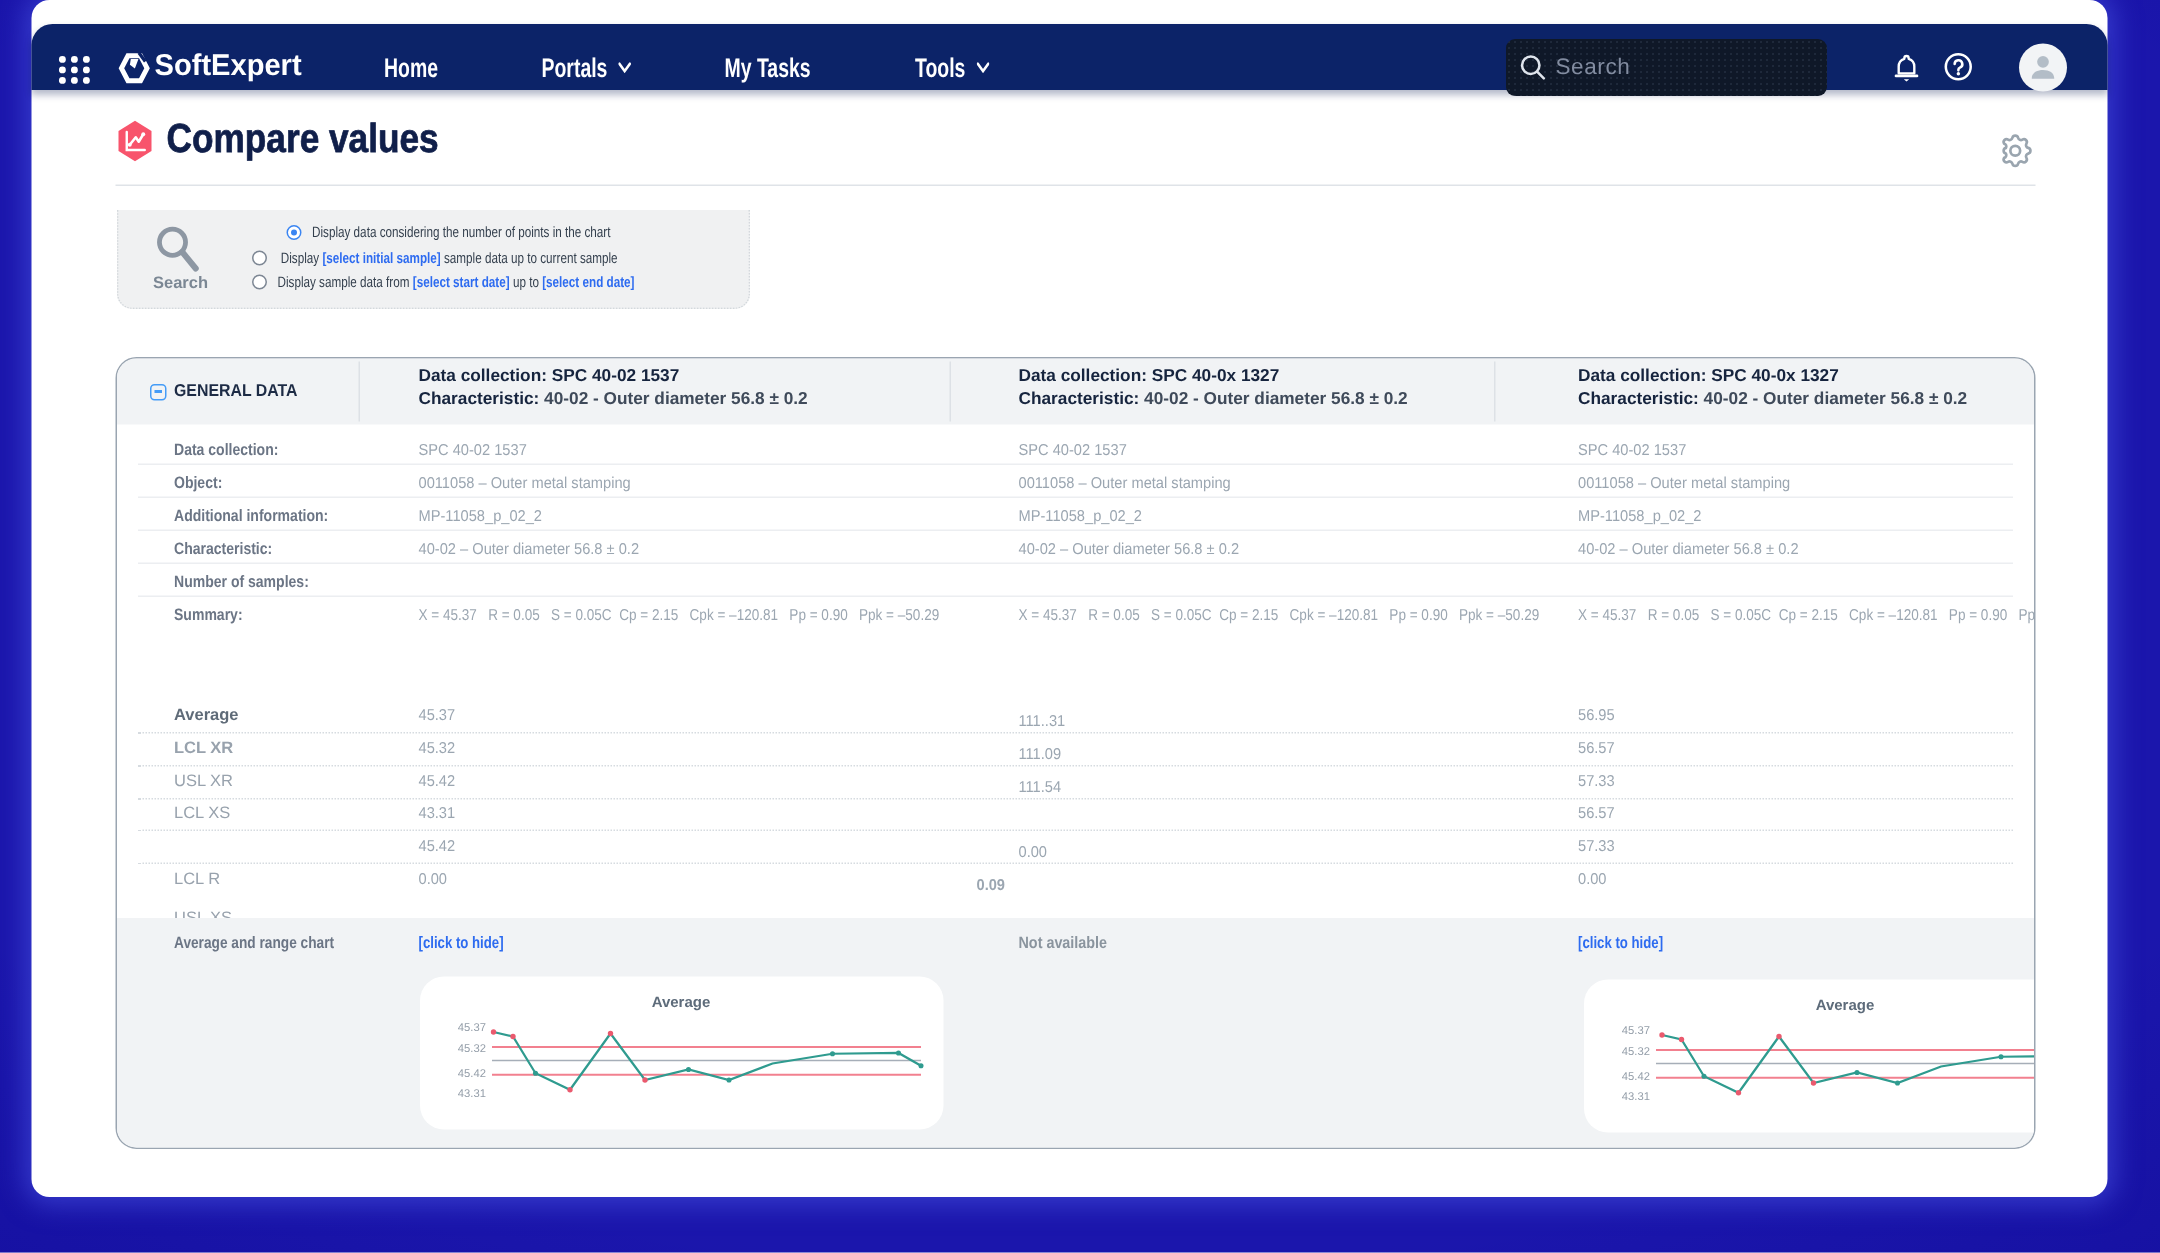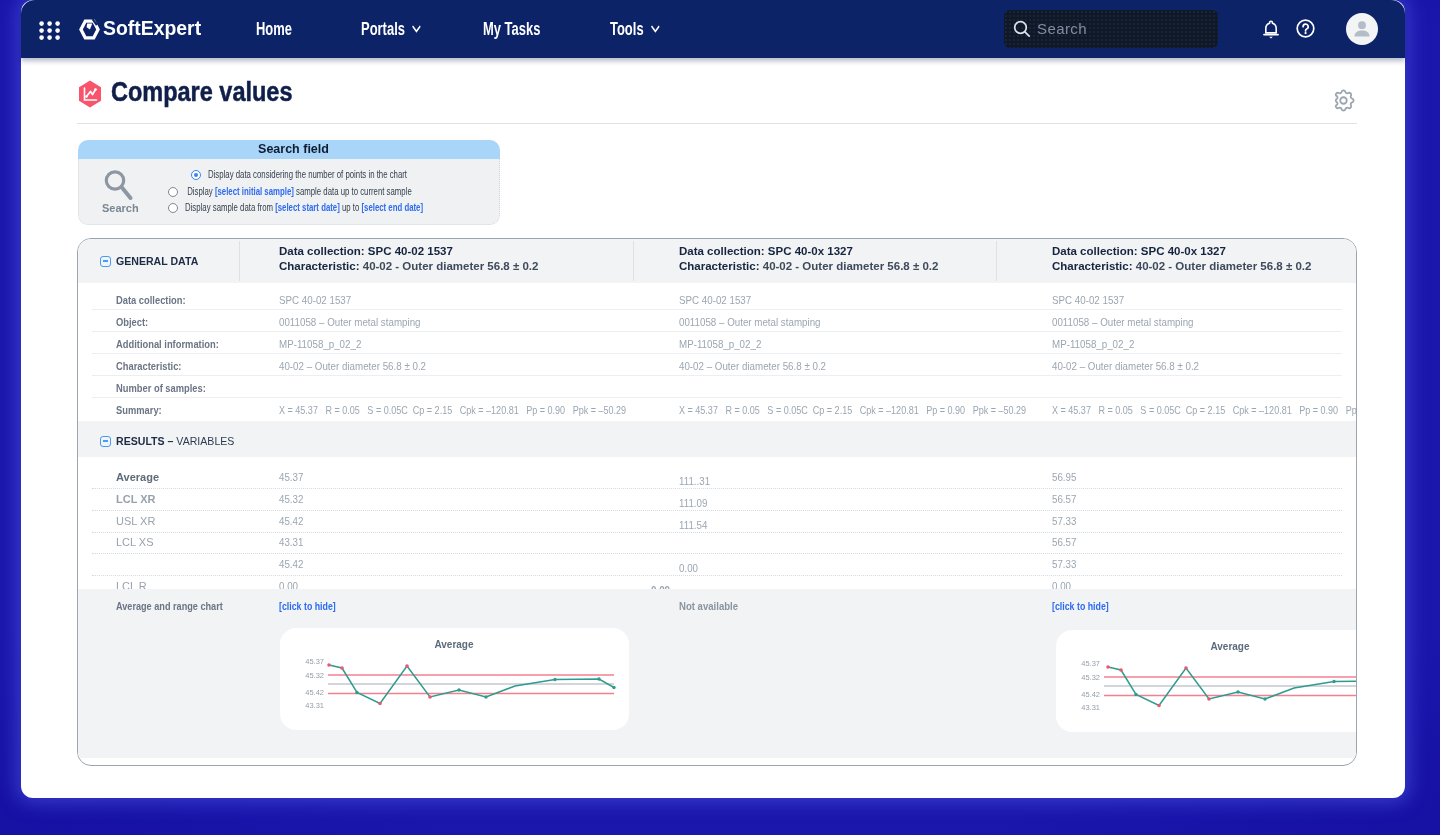--- a/index.html
+++ b/index.html
@@ -10,21 +10,21 @@
     radial-gradient(120% 122% at 50% 40%, rgba(0,0,0,0) 50%, rgba(10,5,138,.92) 100%),
     #1b16ac;
 }
 .window {
   position:absolute; left:21px; top:0px; width:1384px; height:798px;
   background:#ffffff; border-radius:12px;
   box-shadow:0 0 17px 5px rgba(58,64,208,.85);
 }
 
 .navbar {
-  position:absolute; left:0; top:0; width:100%; height:58px;
+  position:absolute; left:0; top:16px; width:100%; height:44px;
   background:#0c2368; border-radius:14px 14px 0 0;
   box-shadow:0 3px 5px rgba(10,25,80,.30);
 }
 .nav-item { position:absolute; color:#fff; font-size:18px; font-weight:bold; top:18.5px; transform:scaleX(.72); transform-origin:0 0; white-space:nowrap; }
 .caret { display:inline-block; margin-left:10px; width:12px; height:8px; vertical-align:2px; }
 .grid9 { position:absolute; left:18px; top:21px; }
 .logo { position:absolute; left:57px; top:19px; }
 .logo-text { position:absolute; left:82px; top:17px; color:#fff; font-size:20px; font-weight:bold; transform:scaleX(.97); transform-origin:0 0; }
 .searchbox {
   position:absolute; left:983px; top:10px; width:214px; height:38px;
@@ -66,21 +66,21 @@
 .minus-ic:after { content:""; position:absolute; left:1.6px; top:3.2px; width:5px; height:1.5px; background:#459cf7; }
 .colhead { position:absolute; top:5px; font-size:11.5px; color:#3f4a5a; line-height:14.5px; white-space:nowrap;font-weight:bold; }
 .colhead b { color:#16243e; }
 .row-label { position:absolute; left:38px; font-size:11px; font-weight:bold; color:#6b7585; white-space:nowrap; transform:scaleX(.85); transform-origin:0 0; }
 .val { position:absolute; font-size:10.5px; color:#9ba6b1; white-space:nowrap; transform:scaleX(.93); transform-origin:0 0; }
 .val.sum { transform:scaleX(.86); }
 .sep { position:absolute; left:14px; right:14px; height:1px; background:#eceef1; }
 .dsep { position:absolute; left:14px; right:14px; height:0; border-top:1px dotted #d6dbe0; }
 .rl2 { position:absolute; left:38px; font-size:11px; color:#98a2ad; white-space:nowrap; }
 .rl2.b { font-weight:bold; color:#5f6b78; }
-.chart-row { position:absolute; left:0; top:350px; width:100%; height:169px; background:#f1f3f5; }
+.chart-row { position:absolute; left:0; top:373px; width:100%; height:169px; background:#f1f3f5; }
 .chart-card { position:absolute; background:#fff; border-radius:16px; width:349px; height:102px; }
 </style>
 </head>
 <body>
 <div class="window">
 
   <div class="navbar">
     <svg class="grid9" width="22" height="19" viewBox="0 0 22 19">
       <g fill="#ffffff">
         <circle cx="2.6" cy="2.6" r="2.3"></circle>
@@ -141,21 +141,20 @@
       <circle cx="17.5" cy="9.5" r="1.3" fill="#fff"></circle>
   </svg>
   <div class="page-title">Compare values</div>
   <svg class="gear" width="27" height="27" viewBox="0 0 24 24">
     <path fill="none" stroke="#9aa5af" stroke-width="1.6" stroke-linecap="round" stroke-linejoin="round" d="M10.325 4.317c.426 -1.756 2.924 -1.756 3.35 0a1.724 1.724 0 0 0 2.573 1.066c1.543 -.94 3.31 .826 2.37 2.37a1.724 1.724 0 0 0 1.065 2.572c1.756 .426 1.756 2.924 0 3.35a1.724 1.724 0 0 0 -1.066 2.573c.94 1.543 -.826 3.31 -2.37 2.37a1.724 1.724 0 0 0 -2.572 1.065c-.426 1.756 -2.924 1.756 -3.35 0a1.724 1.724 0 0 0 -2.573 -1.066c-1.543 .94 -3.31 -.826 -2.37 -2.37a1.724 1.724 0 0 0 1.065 -2.572c-1.756 -.426 -1.756 -2.924 0 -3.35a1.724 1.724 0 0 0 -1.066 -2.573c-.94 -1.543 .826 -3.31 2.37 -2.37c1 .608 2.296 .07 2.572 -1.065z"></path>
     <circle cx="12" cy="12" r="2.9" fill="none" stroke="#9aa5af" stroke-width="1.6"></circle>
   </svg>
   <div class="divider"></div>
 
   <div class="spanel">
-    <div class="spanel-h">Search field</div>
     <div class="spanel-b">
       <svg class="mag" width="32" height="34" viewBox="0 0 32 34">
         <circle cx="11" cy="11.5" r="8.7" fill="none" stroke="#8d97a3" stroke-width="3.2"></circle>
         <line x1="17.5" y1="18" x2="26.5" y2="29" stroke="#8d97a3" stroke-width="4" stroke-linecap="round"></line>
       </svg>
       <div class="mag-label">Search</div>
       <div class="radio-row" style="top:10px;margin-left:23px;"><span class="radio sel"></span><span class="rtext">Display data considering the number of points in the chart</span></div>
       <div class="radio-row" style="top:26.5px;"><span class="radio"></span><span class="rtext">&nbsp;Display <span class="blink">[select initial sample]</span> sample data up to current sample</span></div>
       <div class="radio-row" style="top:43px;"><span class="radio"></span><span class="rtext">Display sample data from <span class="blink">[select start date]</span> up to <span class="blink">[select end date]</span></span></div>
     </div>
@@ -193,24 +192,20 @@
     <div class="val" style="left:601px;top:121px;">40-02 – Outer diameter 56.8 ± 0.2</div>
     <div class="val" style="left:974px;top:121px;">40-02 – Outer diameter 56.8 ± 0.2</div>
     <div class="sep" style="top:136px;"></div>
     <div class="row-label" style="top:143px;">Number of samples:</div>
     <div class="sep" style="top:158px;"></div>
     <div class="row-label" style="top:165px;">Summary:</div>
     <div class="val sum" style="left:201px;top:165px;">X = 45.37&nbsp;&nbsp; R = 0.05&nbsp;&nbsp; S = 0.05C&nbsp;&nbsp;Cp = 2.15&nbsp;&nbsp; Cpk = –120.81&nbsp;&nbsp; Pp = 0.90&nbsp;&nbsp; Ppk = –50.29</div>
     <div class="val sum" style="left:601px;top:165px;">X = 45.37&nbsp;&nbsp; R = 0.05&nbsp;&nbsp; S = 0.05C&nbsp;&nbsp;Cp = 2.15&nbsp;&nbsp; Cpk = –120.81&nbsp;&nbsp; Pp = 0.90&nbsp;&nbsp; Ppk = –50.29</div>
     <div class="val sum" style="left:974px;top:165px;">X = 45.37&nbsp;&nbsp; R = 0.05&nbsp;&nbsp; S = 0.05C&nbsp;&nbsp;Cp = 2.15&nbsp;&nbsp; Cpk = –120.81&nbsp;&nbsp; Pp = 0.90&nbsp;&nbsp; Ppk = –50.29</div>
 
-    <div class="sect-h" style="position:absolute;top:182px;left:0;height:36px;">
-      <span class="minus-ic" style="top:15px;"></span>
-      <div class="sect-title" style="top:14px;">RESULTS – <span style="font-weight:normal;color:#2e3c50;">VARIABLES</span></div>
-    </div>
 
     <div class="rl2 b" style="top:232px;">Average</div>
     <div class="val" style="left:201px;top:232px;">45.37</div>
     <div class="val" style="left:601px;top:236px;">111..31</div>
     <div class="val" style="left:974px;top:232px;">56.95</div>
     <div class="dsep" style="top:249px;"></div>
     <div class="rl2" style="top:254px;font-weight:bold;">LCL XR</div>
     <div class="val" style="left:201px;top:254px;">45.32</div>
     <div class="val" style="left:601px;top:258px;">111.09</div>
     <div class="val" style="left:974px;top:254px;">56.57</div>

